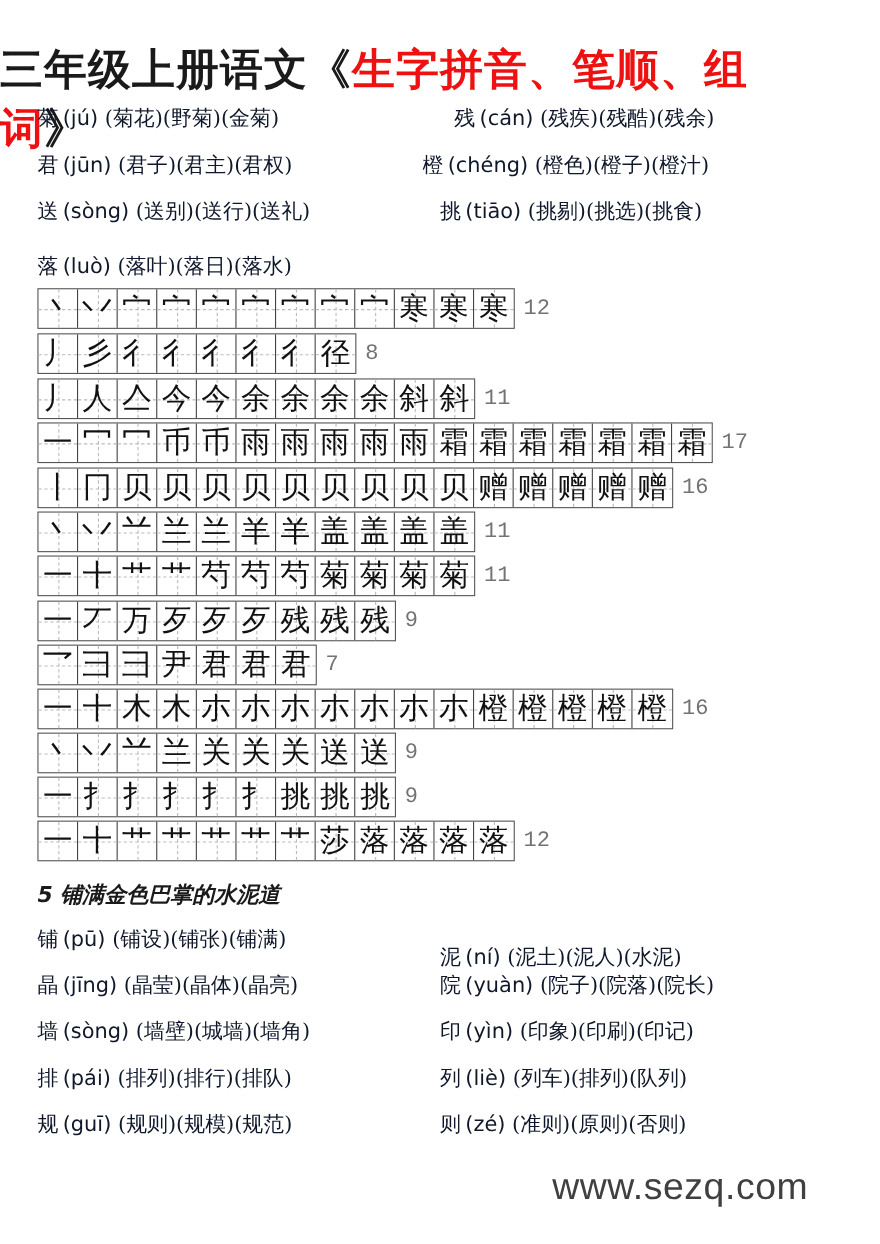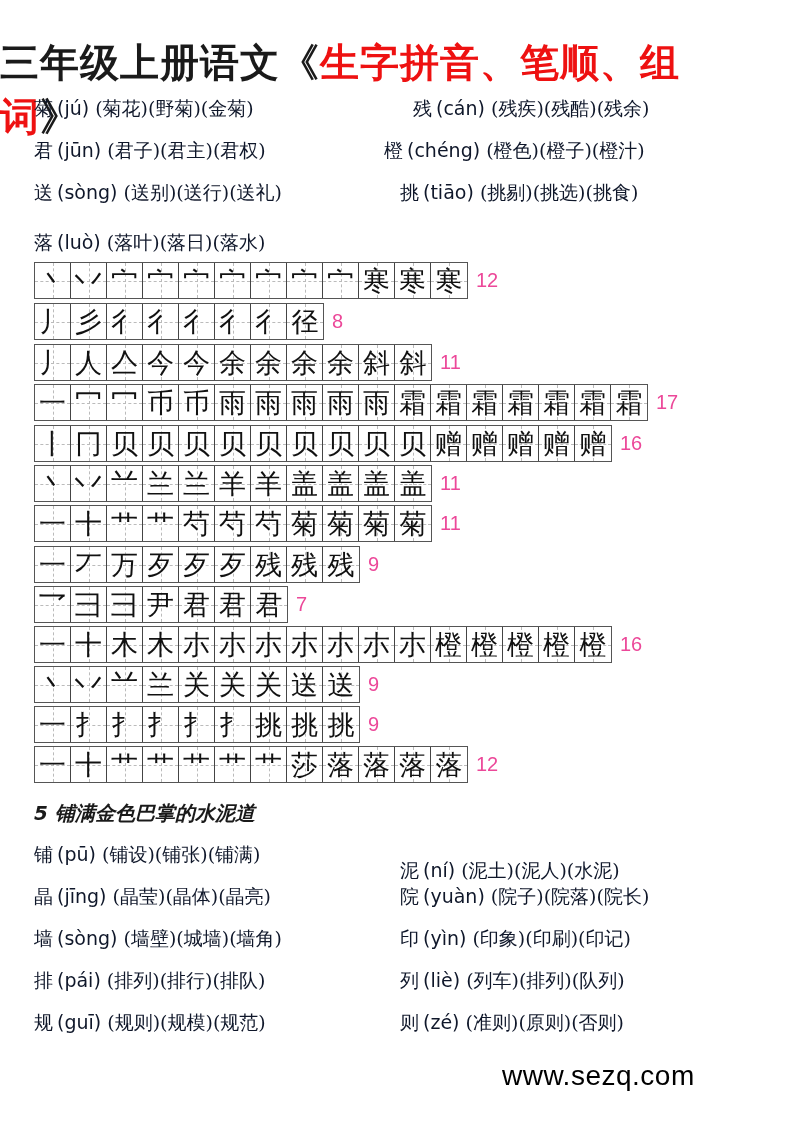--- a/index.html
+++ b/index.html
@@ -15,25 +15,25 @@
   .vocab .ch { margin-right: 4px; }
   .grid-row { position: absolute; left: 34px; display: flex; align-items: center; }
   .cells { display: flex; border: 1px solid #555; }
   .cell { width: 36px; height: 35px; border-right: 1.5px solid #444; position: relative;
           display: flex; align-items: center; justify-content: center; box-sizing: border-box;
           font-family: "DejaVu Serif", serif; font-size: 27px; color: #111; }
   .cell:last-child { border-right: none; }
   .cell::before { content: ""; position: absolute; left: 50%; top: 0; bottom: 0; border-left: 1px dashed #bbb; }
   .cell::after { content: ""; position: absolute; top: 50%; left: 0; right: 0; border-top: 1px dashed #bbb; }
   .cell span { position: relative; z-index: 1; line-height: 1; }
-  .count { margin-left: 8px; font-family: Liberation Sans, sans-serif; font-size: 20px; color: #ec4899; }
+  .count { margin-left: 8px; font-family: Liberation Mono, monospace; font-size: 20px; color: #737373; }
   .section-heading { position: absolute; left: 34px; top: 800px; font-size: 20px; font-weight: bold;
                      font-family: "DejaVu Sans", sans-serif; color: #1a1a1a; font-style: italic; }
   .watermark { position: absolute; left: 502px; top: 1060px; font-family: "Liberation Sans", sans-serif;
-               font-size: 28px; color: #000000; letter-spacing: 0.5px; }
+               font-size: 34px; color: #404040; letter-spacing: 0.5px; }
 </style>
 </head>
 <body>
 
 <div class="title">
   <span class="black">三年级上册语文《</span><span class="red">生字拼音、笔顺、组词</span><span class="black">》</span>
 </div>
 
 <div class="vocab" style="left:34px;top:96px">
   <span class="ch">菊</span><span class="py">(jú)</span> <span>(菊花)</span><span>(野菊)</span><span>(金菊)</span>

